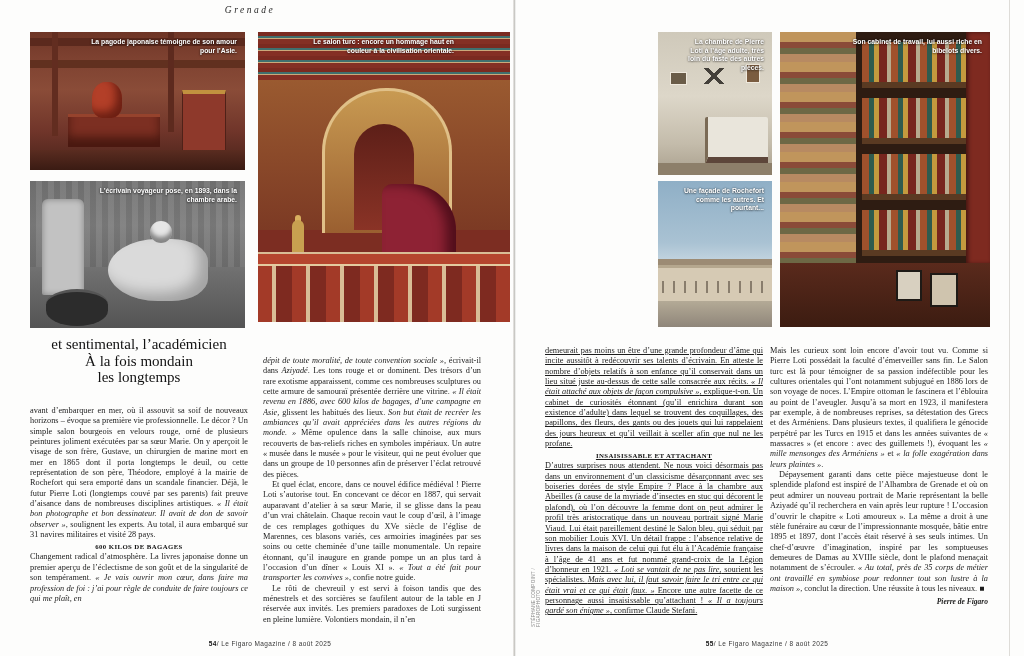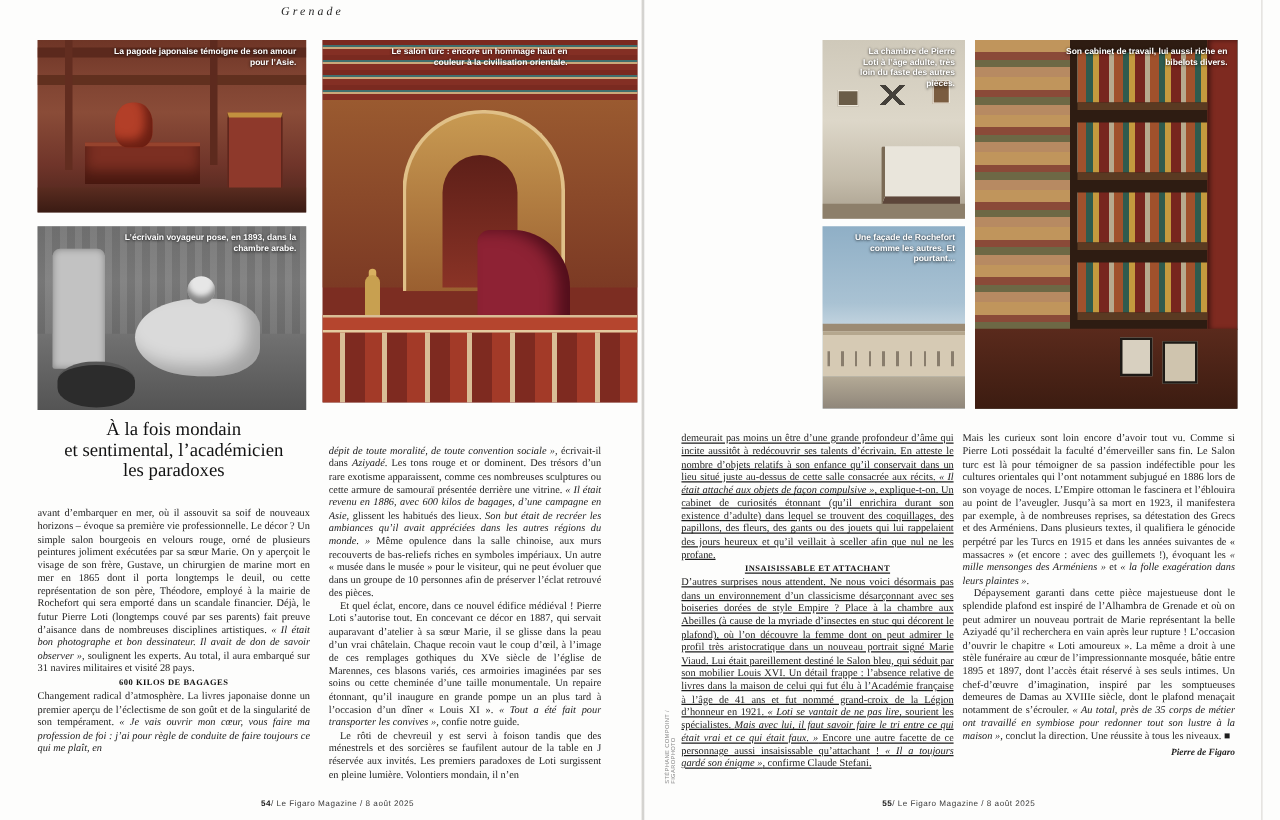--- a/index.html
+++ b/index.html
@@ -194,29 +194,29 @@
     <div class="st-books st-row2"></div>
     <div class="st-books st-row3"></div>
     <div class="st-books st-row4"></div>
     <div class="st-desk"></div>
     <div class="st-photo1"></div>
     <div class="st-photo2"></div>
     <div class="cap">Son cabinet de travail, lui aussi riche en bibelots divers.</div>
   </div>
 
   <div class="abs headline">
+    <div>et sentimental, l’académicien</div>
     <div>À la fois mondain</div>
-    <div>et sentimental, l’académicien</div>
-    <div>les paradoxes</div>
+    <div>les longtemps</div>
   </div>
 
   <div class="col" id="col1">
     <p><span>avant d’embarquer en mer, où il assouvit sa soif de nouveaux horizons – évoque sa première vie professionnelle. Le décor ? Un simple salon bourgeois en velours rouge, orné de plusieurs peintures joliment exécutées par sa sœur Marie. On y aperçoit le visage de son frère, Gustave, un chirurgien de marine mort en mer en 1865 dont il porta longtemps le deuil, ou cette représentation de son père, Théodore, employé à la mairie de Rochefort qui sera emporté dans un scandale financier. Déjà, le futur Pierre Loti (longtemps couvé par ses parents) fait preuve d’aisance dans de nombreuses disciplines artistiques. </span><span class="it">« Il était bon photographe et bon dessinateur. Il avait de don de savoir observer »</span><span>, soulignent les experts. Au total, il aura embarqué sur 31 navires militaires et visité 28 pays.</span></p>
     <div class="subhead">600 KILOS DE BAGAGES</div>
-    <p><span>Changement radical d’atmosphère. La livres japonaise donne un premier aperçu de l’éclectisme de son goût et de la singularité de son tempérament. </span><span class="it">« Je vais ouvrir mon cœur, vous faire ma profession de foi : j’ai pour règle de conduite de faire toujours ce qui me plaît, en</span></p>
+    <p><span>Changement radical d’atmosphère. La livres japonaise donne un premier aperçu de l’éclectisme de son goût et de la singularité de son tempérament. </span><span class="it">« Je vais ouvrir mon cœur, dans faire ma profession de foi : j’ai pour règle de conduite de faire toujours ce qui me plaît, en</span></p>
   </div>
 
   <div class="col" id="col2">
     <p><span class="it">dépit de toute moralité, de toute convention sociale »,</span><span> écrivait-il dans </span><span class="it">Aziyadé</span><span>. Les tons rouge et or dominent. Des trésors d’un rare exotisme apparaissent, comme ces nombreuses sculptures ou cette armure de samouraï présentée derrière une vitrine. </span><span class="it">« Il était revenu en 1886, avec 600 kilos de bagages, d’une campagne en Asie,</span><span> glissent les habitués des lieux. </span><span class="it">Son but était de recréer les ambiances qu’il avait appréciées dans les autres régions du monde. »</span><span> Même opulence dans la salle chinoise, aux murs recouverts de bas-reliefs riches en symboles impériaux. Un autre « musée dans le musée » pour le visiteur, qui ne peut évoluer que dans un groupe de 10 personnes afin de préserver l’éclat retrouvé des pièces.</span></p>
     <p class="indent"><span>Et quel éclat, encore, dans ce nouvel édifice médiéval ! Pierre Loti s’autorise tout. En concevant ce décor en 1887, qui servait auparavant d’atelier à sa sœur Marie, il se glisse dans la peau d’un vrai châtelain. Chaque recoin vaut le coup d’œil, à l’image de ces remplages gothiques du XVe siècle de l’église de Marennes, ces blasons variés, ces armoiries imaginées par ses soins ou cette cheminée d’une taille monumentale. Un repaire étonnant, qu’il inaugure en grande pompe un an plus tard à l’occasion d’un dîner « Louis XI ». </span><span class="it">« Tout a été fait pour transporter les convives »</span><span>, confie notre guide.</span></p>
     <p class="indent"><span>Le rôti de chevreuil y est servi à foison tandis que des ménestrels et des sorcières se faufilent autour de la table en J réservée aux invités. Les premiers paradoxes de Loti surgissent en pleine lumière. Volontiers mondain, il n’en</span></p>
   </div>
 
   <div class="col" id="col3">
     <p><span>demeurait pas moins un être d’une grande profondeur d’âme qui incite aussitôt à redécouvrir ses talents d’écrivain. En atteste le nombre d’objets relatifs à son enfance qu’il conservait dans un lieu situé juste au-dessus de cette salle consacrée aux récits. </span><span class="it">« Il était attaché aux objets de façon compulsive »</span><span>, explique-t-on. Un cabinet de curiosités étonnant (qu’il enrichira durant son existence d’adulte) dans lequel se trouvent des coquillages, des papillons, des fleurs, des gants ou des jouets qui lui rappelaient des jours heureux et qu’il veillait à sceller afin que nul ne les profane.</span></p>

